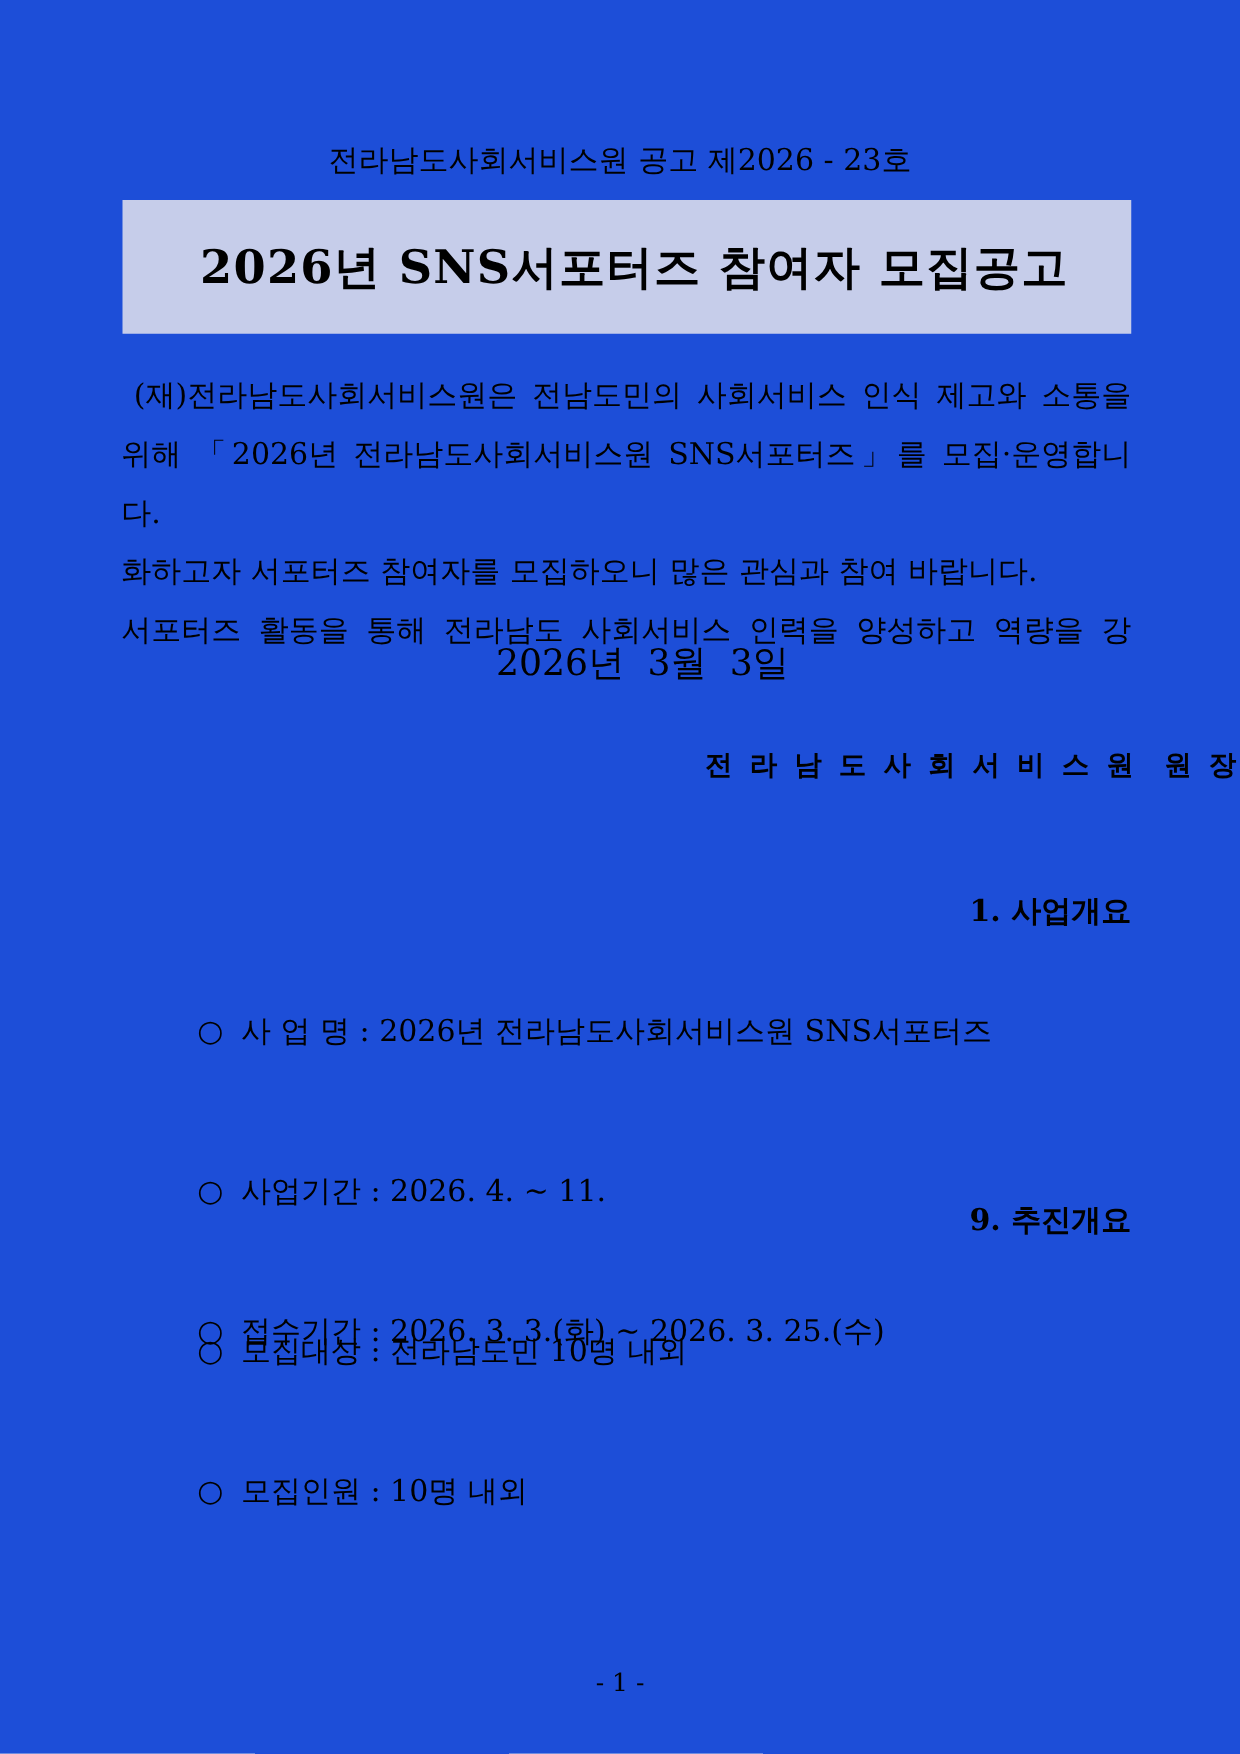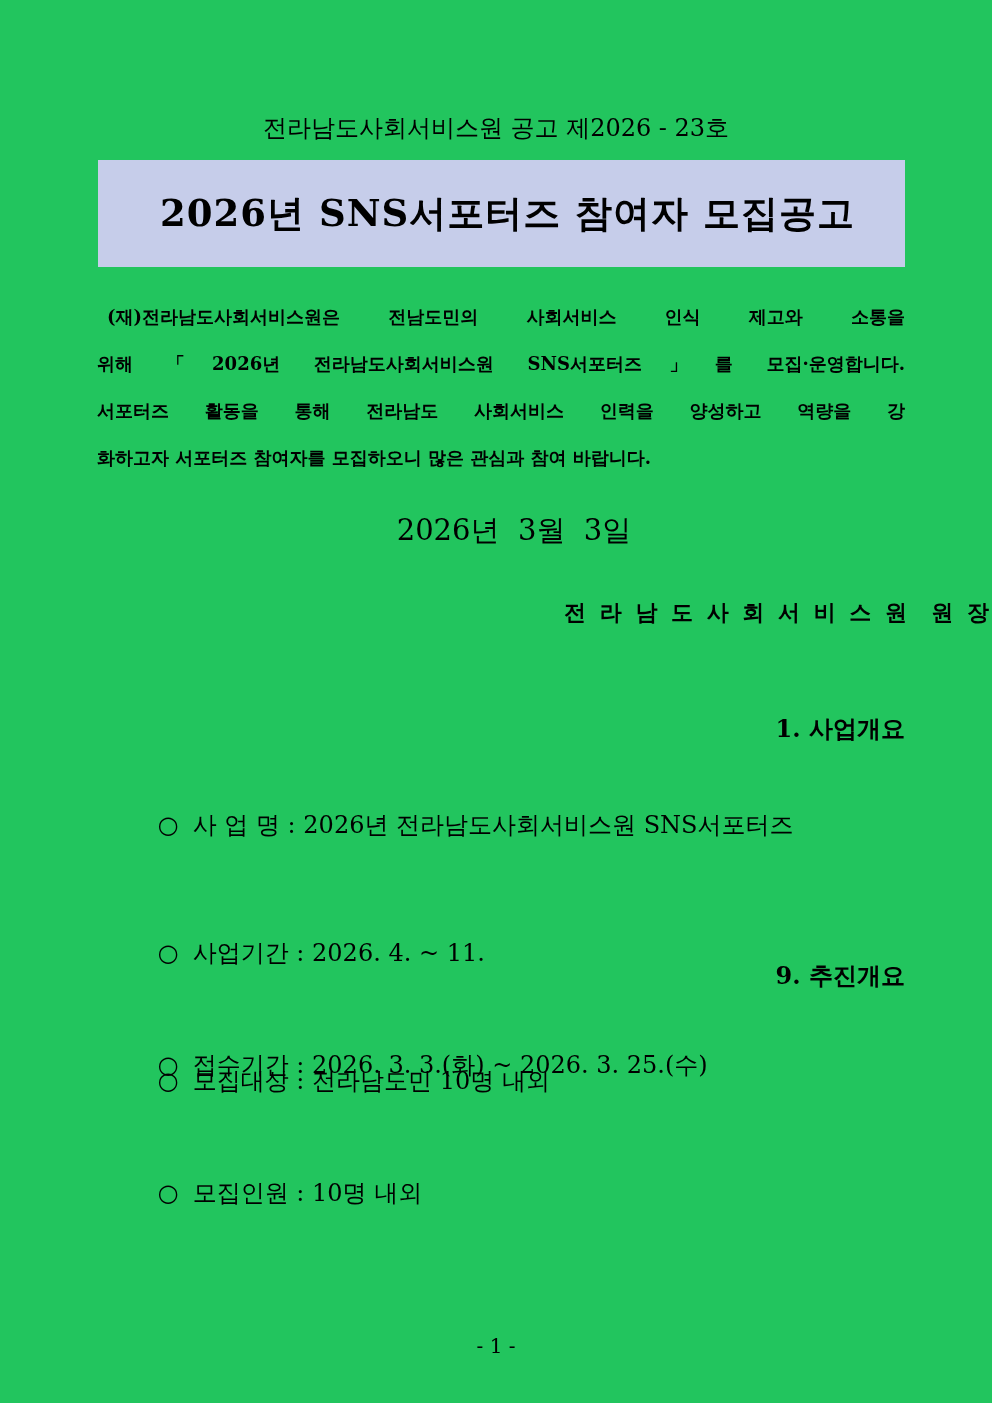--- a/index.html
+++ b/index.html
@@ -35,23 +35,22 @@
   .doc-title {
     font-size: 37px;
     font-weight: 700;
     letter-spacing: 1px;
     white-space: pre;
   }
   .intro {
     position: absolute;
     top: 293px; left: 97px;
     width: 808px;
-    font-size: 18px;
+    font-size: 24px;
     line-height: 47px;
-    font-weight: bold;
   }
   .intro-line { text-align: justify; text-align-last: justify; }
   .intro-line.first { text-indent: 10px; }
   .intro-line.last { text-align: left; text-align-last: left; }
   .doc-date {
     position: absolute;
     top: 512px; left: 0; right: 0;
     text-align: center;
     font-size: 29px;
     line-height: 36px;
@@ -109,33 +108,33 @@
     top: 1332px; left: 0; right: 0;
     text-align: center;
     font-size: 20px;
     line-height: 28px;
     white-space: pre;
   }
 </style>
 </head>
 <body>
 
-<div class="page" style="background-color: #22c55e; color: rgb(0, 0, 0);">
+<div class="page" style="background-color: #1d4ed8; color: rgb(0, 0, 0);">
 
   <div class="doc-header">전라남도사회서비스원 공고 제2026 - 23호</div>
 
   <div class="title-box" style="background-color: rgb(198, 205, 234);">
     <div class="doc-title">2026년 SNS서포터즈 참여자 모집공고</div>
   </div>
 
   <div class="intro">
     <div class="intro-line first"> (재)전라남도사회서비스원은 전남도민의 사회서비스 인식 제고와 소통을</div>
     <div class="intro-line">위해 「2026년 전라남도사회서비스원 SNS서포터즈」를 모집·운영합니다.</div>
+    <div class="intro-line last">화하고자 서포터즈 참여자를 모집하오니 많은 관심과 참여 바랍니다.</div>
     <div class="intro-line">서포터즈 활동을 통해 전라남도 사회서비스 인력을 양성하고 역량을 강</div>
-    <div class="intro-line last">화하고자 서포터즈 참여자를 모집하오니 많은 관심과 참여 바랍니다.</div>
   </div>
 
   <div class="doc-date">2026년  3월  3일</div>
 
   <div class="signature">전 라 남 도 사 회 서 비 스 원  원 장</div>
 
   <div class="section sec1">
     <div class="sec-heading">1. 사업개요</div>
     <div class="item">
       <span class="marker">○</span><span class="item-text">사 업 명 : 2026년 전라남도사회서비스원 SNS서포터즈</span>

